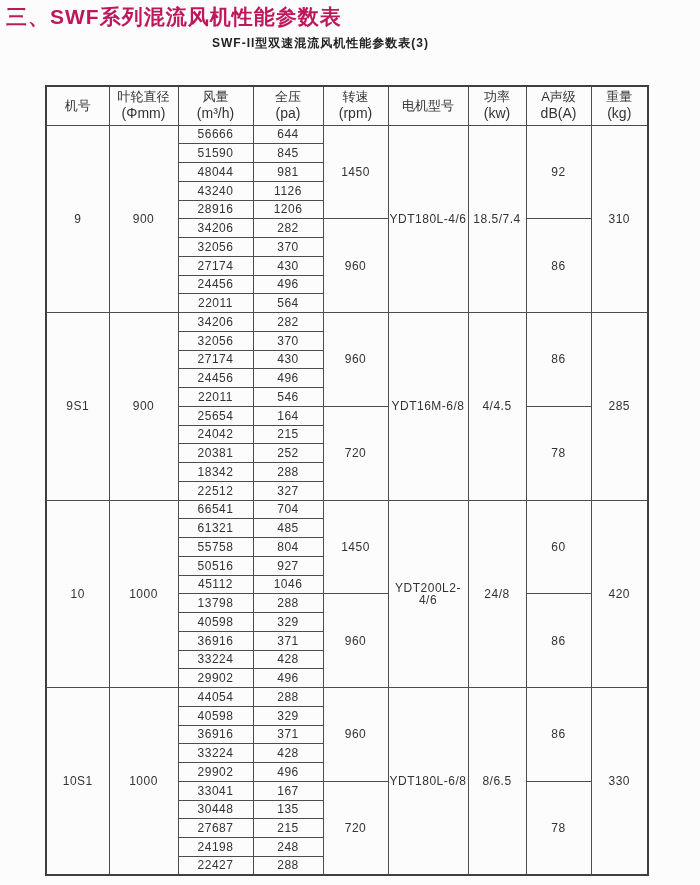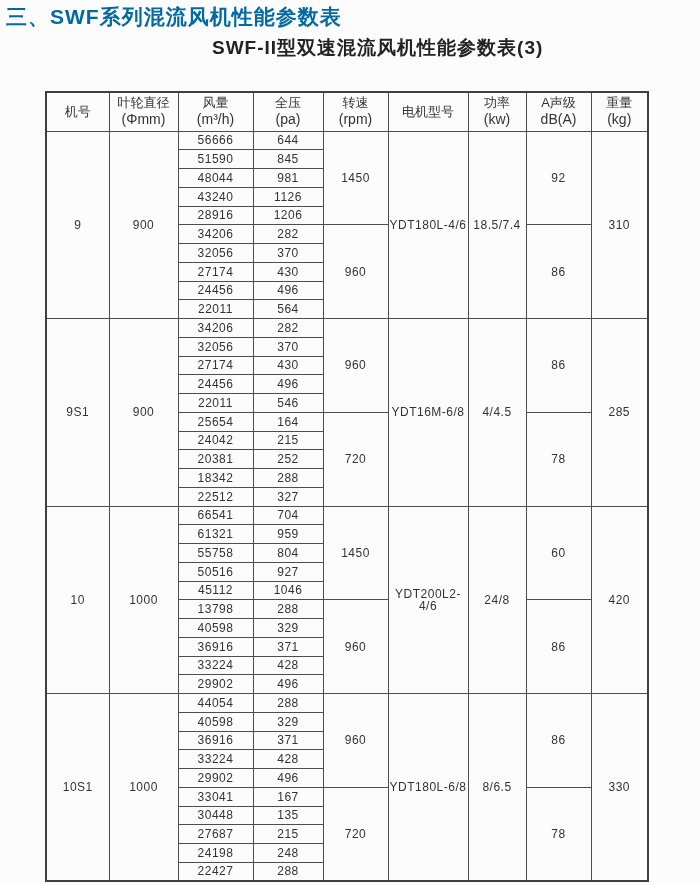--- a/index.html
+++ b/index.html
@@ -7,29 +7,29 @@
   body {
     background:#fcfcfc;
     font-family:"Liberation Sans", sans-serif;
     color:#2b2b2b;
     position:relative;
     overflow:hidden;
   }
   .doc-title {
     position:absolute; left:6px; top:3px;
     font-size:21px; font-weight:bold; letter-spacing:1px;
-    color:#0369a1; white-space:nowrap;
+    color:#be185d; white-space:nowrap;
   }
   .doc-subtitle {
     position:absolute; left:212px; top:35px;
-    font-size:19px; font-weight:600; letter-spacing:1px;
+    font-size:12px; font-weight:600; letter-spacing:1px;
     color:#222; white-space:nowrap;
   }
   table.param-table {
-    position:absolute; left:45px; top:91px;
+    position:absolute; left:45px; top:85px;
     border-collapse:collapse; table-layout:fixed;
     border:2px solid #3f3f3f;
     width:602px;
   }
   .param-table th, .param-table td {
     border:1px solid #4d4d4d;
     text-align:center; vertical-align:middle;
     padding:0; overflow:hidden;
     color:#333;
   }
@@ -219,21 +219,21 @@
         <td>66541</td>
         <td>704</td>
         <td rowspan="5">1450</td>
         <td rowspan="10">YDT200L2-4/6</td>
         <td rowspan="10">24/8</td>
         <td rowspan="5">60</td>
         <td rowspan="10">420</td>
       </tr>
       <tr>
         <td>61321</td>
-        <td>959</td>
+        <td>485</td>
       </tr>
       <tr>
         <td>55758</td>
         <td>804</td>
       </tr>
       <tr>
         <td>50516</td>
         <td>927</td>
       </tr>
       <tr>

